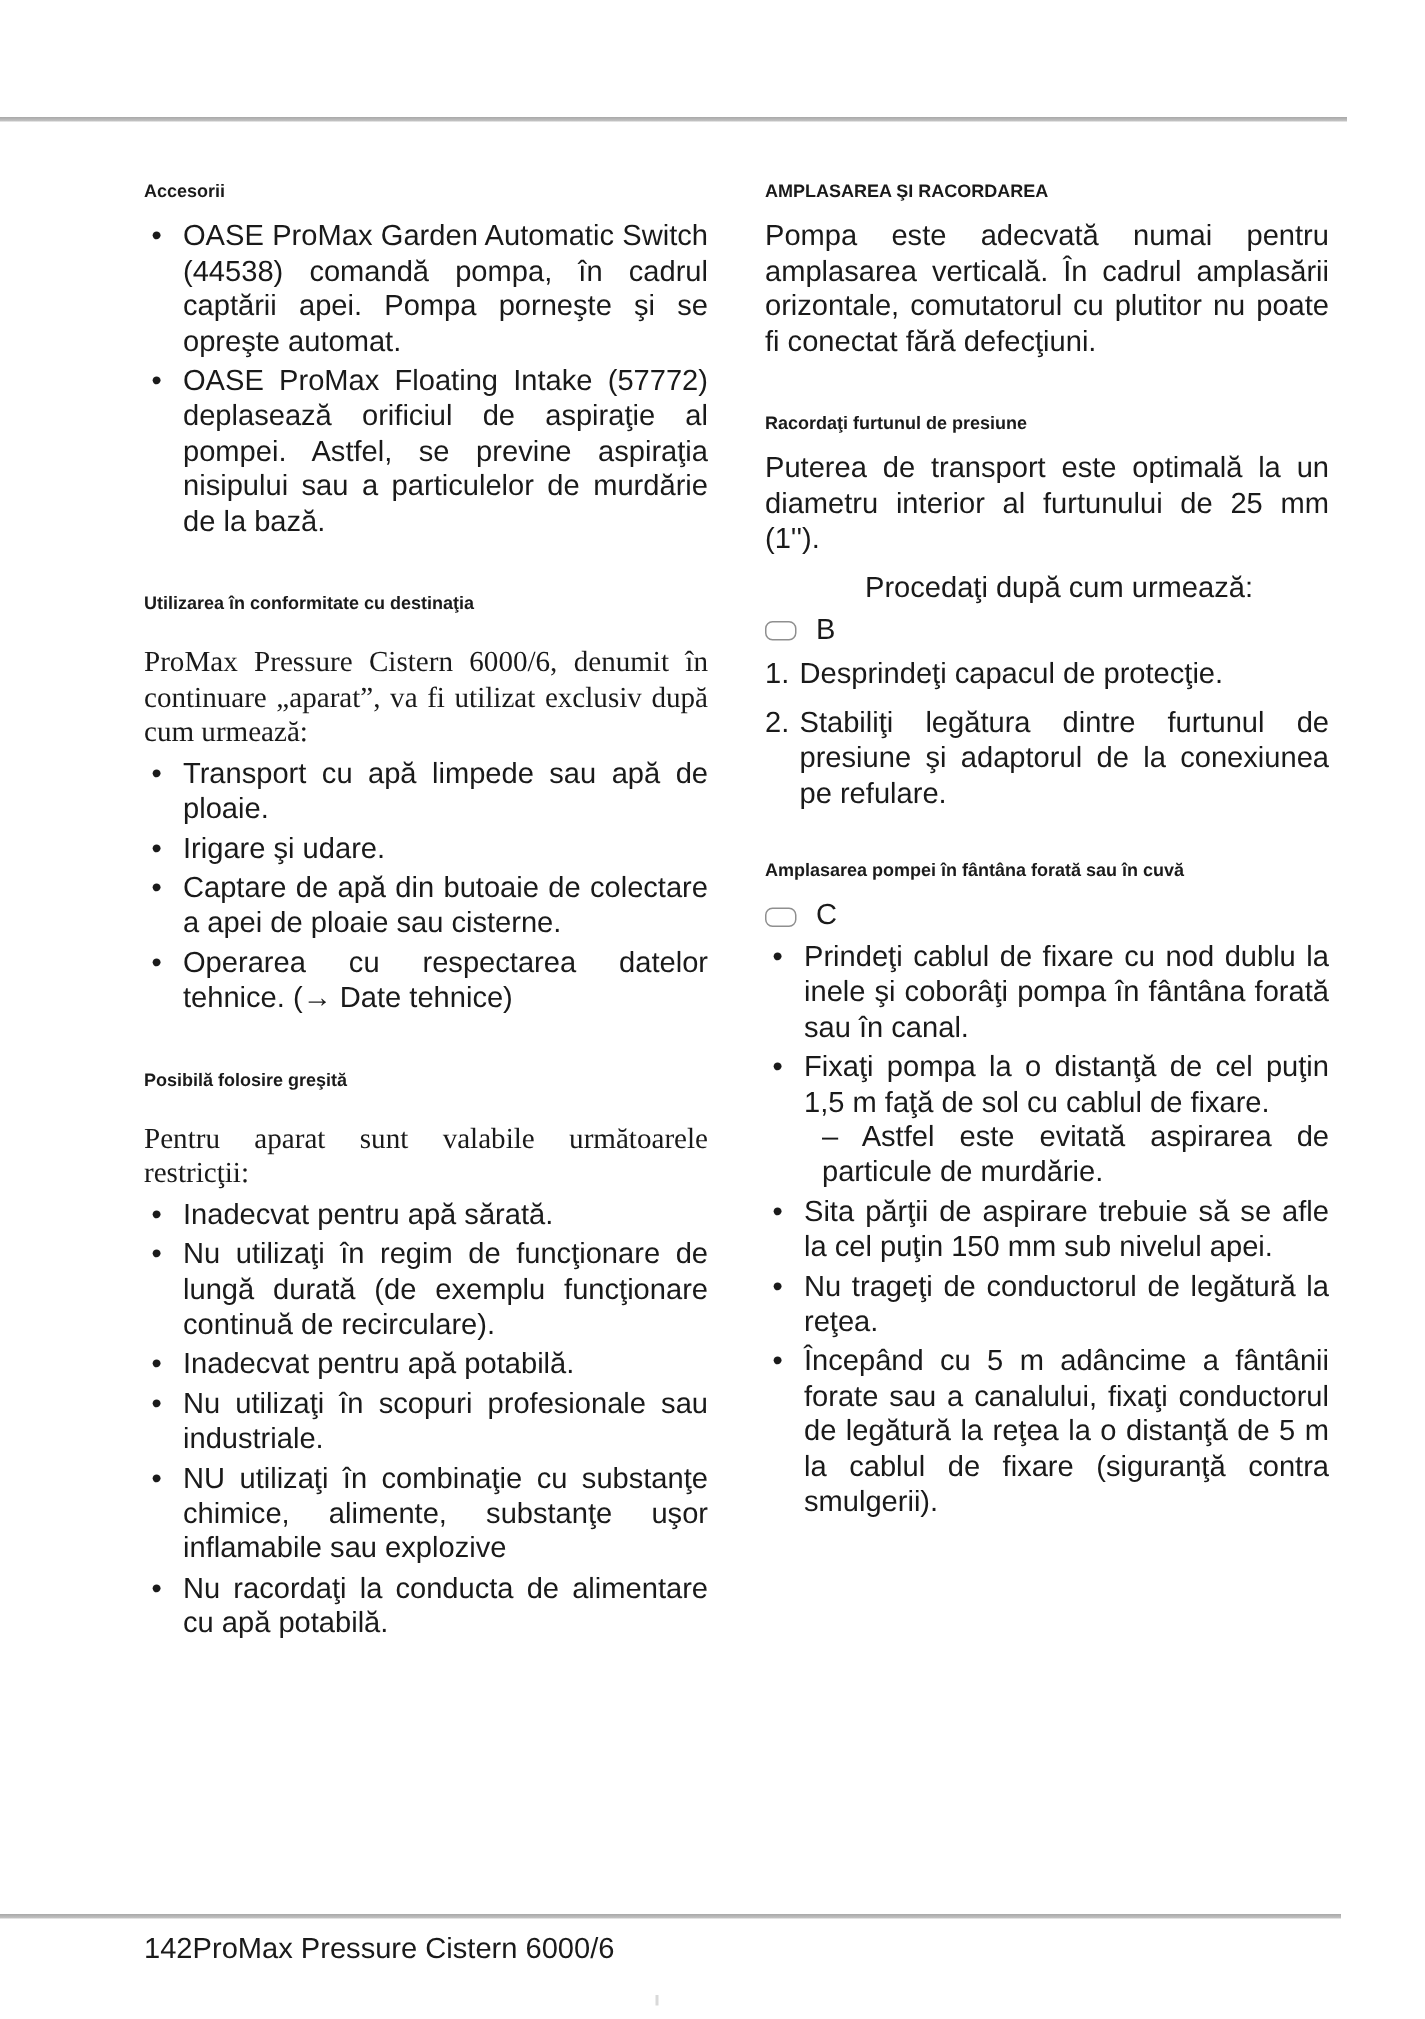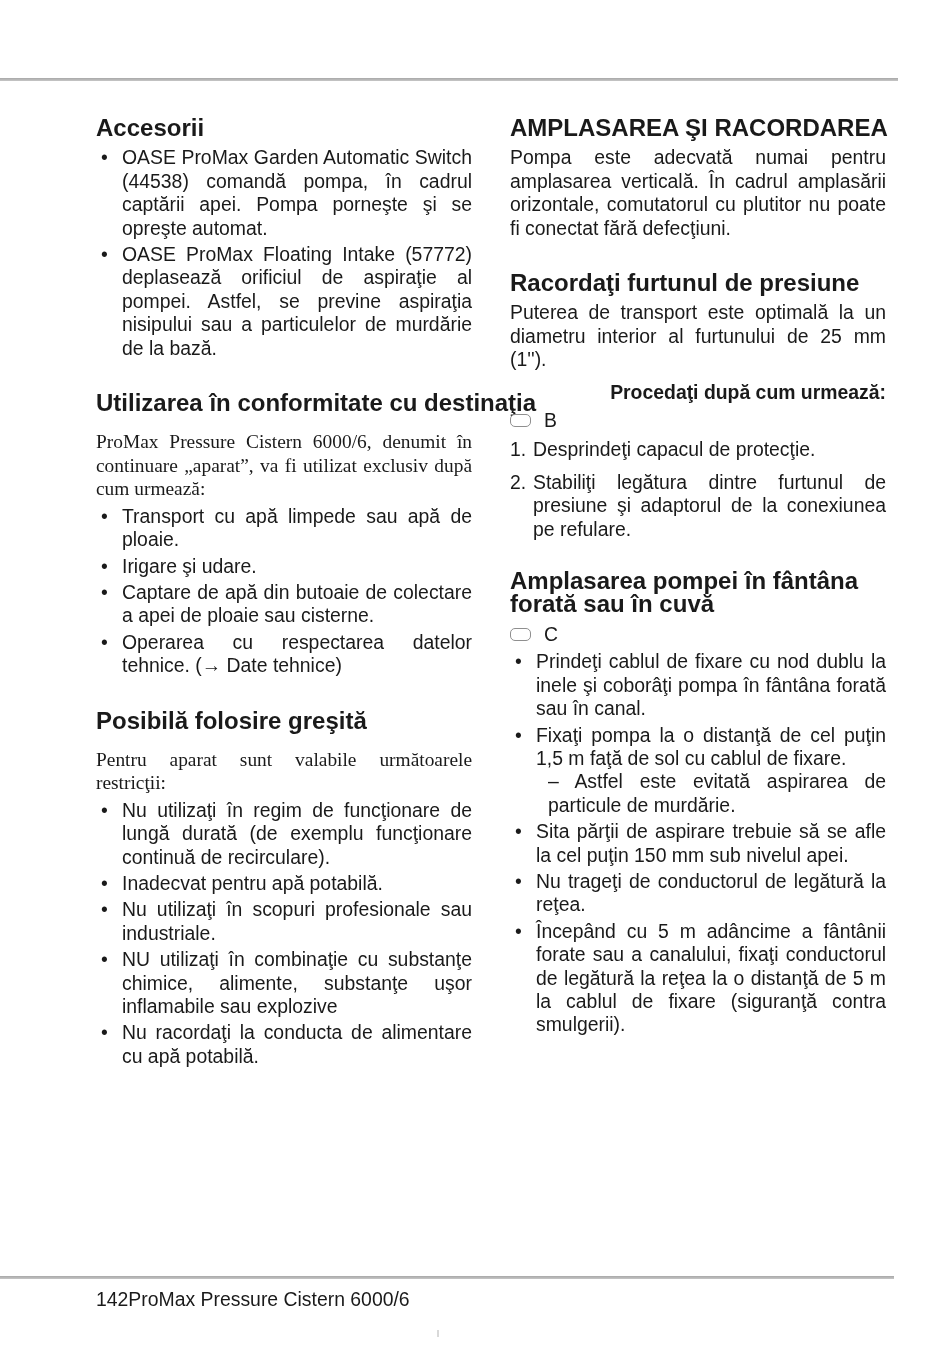--- a/index.html
+++ b/index.html
@@ -21,29 +21,29 @@
   .columns {
     position:absolute; top:116px; left:96px;
     width:790px; display:flex; gap:38px;
   }
   .col {
     width:376px;
     font-size:19.4px; line-height:23.4px;
     text-align:justify;
   }
   .heading {
-    font-weight:bold; font-size:24px; line-height:23.4px;
+    font-weight:bold; font-size:12px; line-height:23.4px;
     margin:0 0 7px 0; text-align:left;
   }
   .nowrap { white-space:nowrap; }
   .section { margin-top:31px; }
   .section.first { margin-top:0; }
   .intro { margin:16px 0 4px 0;font-family:Liberation Serif, serif; }
   .body-p { margin:0; }
-  .proceed { margin:9px 0 0 16px; text-align:right;font-weight:bold; }
+  .proceed { margin:9px 0 0 16px; text-align:center; }
 
   ul.bullets { list-style:none; margin:2px 0 0 0; padding:0; }
   ul.bullets > li {
     position:relative; padding-left:26px; margin-bottom:3px;
   }
   ul.bullets > li::before {
     content:"\2022"; position:absolute; left:5px; top:0;
   }
   .sub-dash { padding-left:12px; }
 
@@ -96,20 +96,21 @@
         <li>Irigare şi udare.</li>
         <li>Captare de apă din butoaie de colectare a apei de ploaie sau cisterne.</li>
         <li>Operarea cu respectarea datelor tehnice. (→ Date tehnice)</li>
       </ul>
     </div>
 
     <div class="section">
       <div class="heading nowrap">Posibilă folosire greşită</div>
       <p class="intro">Pentru aparat sunt valabile următoarele restricţii:</p>
       <ul class="bullets">
+        <li>Inadecvat pentru apă sărată.</li>
         <li>Nu utilizaţi în regim de funcţionare de lungă durată (de exemplu funcţionare continuă de recirculare).</li>
         <li>Inadecvat pentru apă potabilă.</li>
         <li>Nu utilizaţi în scopuri profesionale sau industriale.</li>
         <li>NU utilizaţi în combinaţie cu substanţe chimice, alimente, substanţe uşor inflamabile sau explozive</li>
         <li>Nu racordaţi la conducta de alimentare cu apă potabilă.</li>
       </ul>
     </div>
 
   </div>
 

